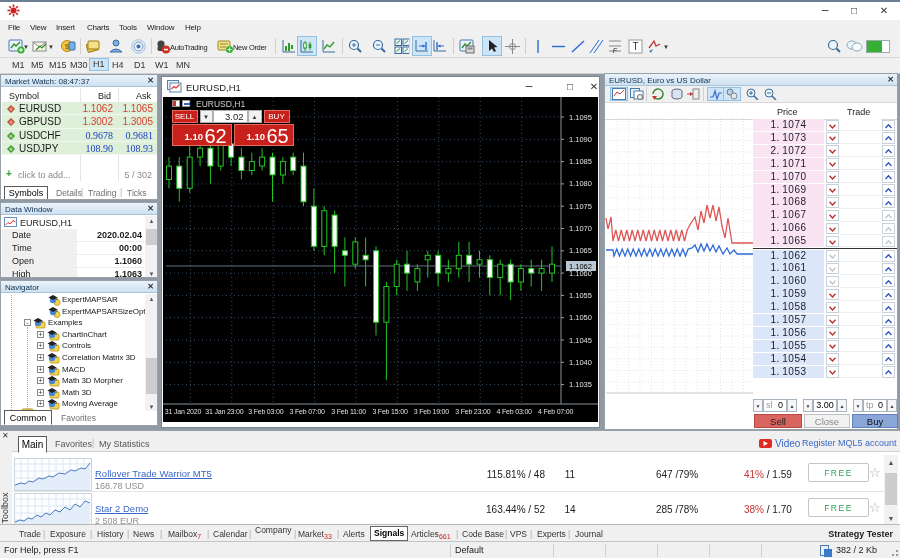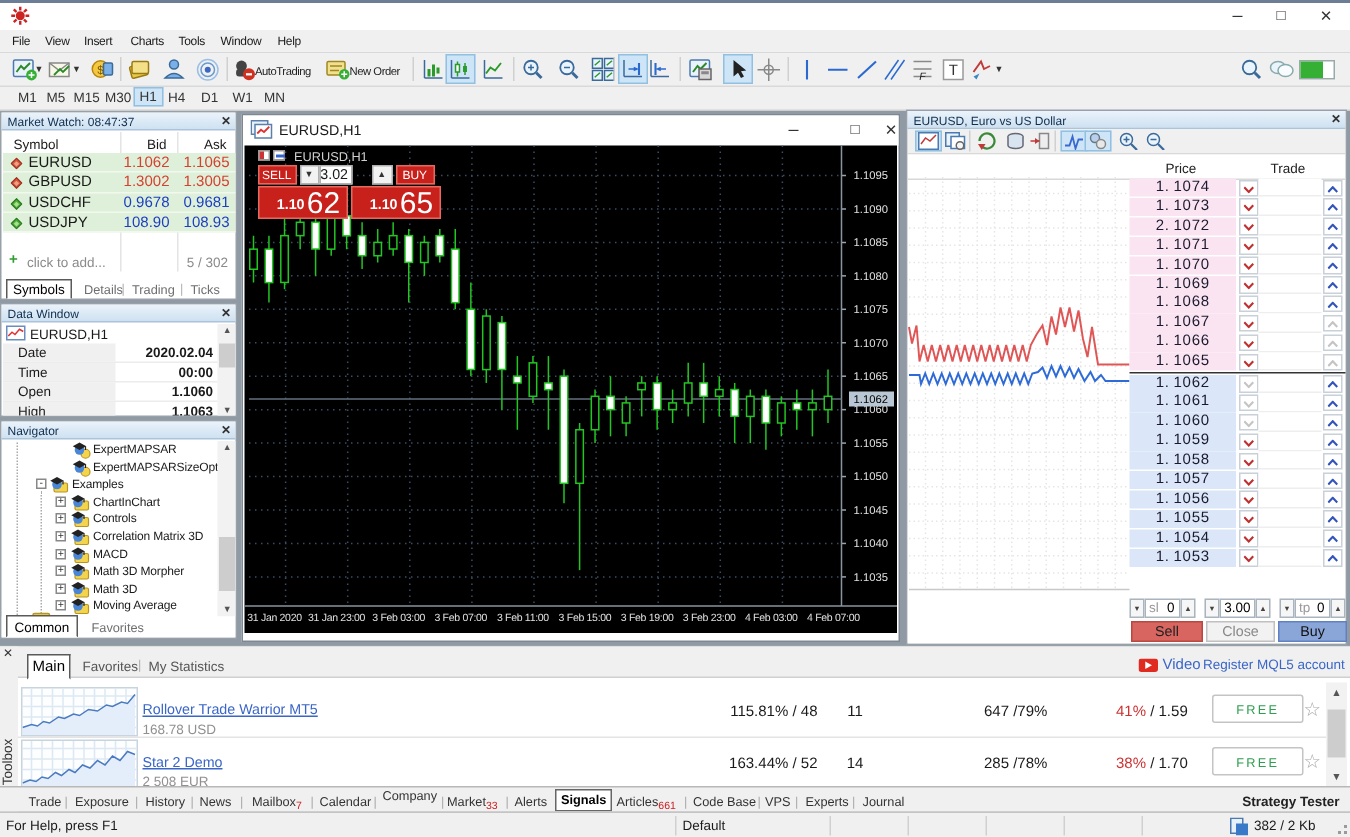--- a/index.html
+++ b/index.html
@@ -7,21 +7,21 @@
 .abs { position:absolute; }
 .hdr { background:linear-gradient(#eaf3fb,#cfe1f1); border-bottom:1px solid #aac4dc;
         font-size:8px; color:#0e2f4e; padding:2px 0 0 4px; }
 .panel { background:#fff; border:1px solid #98a0a8; overflow:hidden; }
 .x { position:absolute; right:3px; top:1px; color:#333; font-size:8px; font-weight:bold; }
 .mwrow { position:absolute; left:1px; width:156px; height:13.2px; font-size:10px; border-bottom:1px solid rgba(255,255,255,0.55); }
 .mwsym { position:absolute; left:17px; top:1px; }
 .mwbid { position:absolute; right:45px; top:1px; }
 .mwask { position:absolute; right:5px; top:1px; }
 .red { color:#d6402e; }
-.blue { color:#1b3fc0; }
+.blue { color:#1b3fc0;font-family:Liberation Serif, serif; }
 .atab { position:absolute; border:1px solid #5a5a5a; border-bottom:1px solid #fff; background:#fff;
         color:#000; font-size:9px; text-align:center; }
 .ntab { position:absolute; color:#6e6e6e; font-size:8.5px; }
 .dwrow { position:absolute; left:1px; width:143px; height:13px; border-bottom:1px solid #ececec; font-size:9px; }
 .dwlab { position:absolute; left:10px; top:1px; }
 .dwval { position:absolute; top:1px;font-weight:bold; }
 .nav-item { position:absolute; white-space:nowrap; font-size:8px; letter-spacing:-0.1px; }
 .domrow { position:absolute; left:753px; width:145px; height:12.9px; font-size:10px; }
 .domprice { position:absolute; left:0; top:0; width:71px; height:12.4px; text-align:center;
             letter-spacing:0.5px; color:#1a1a2e; }
@@ -592,21 +592,21 @@
         <div style="width:3px;height:5px;background:#c33"></div>
       </div>
     <div class="abs" style="left:19px;top:3px;width:8px;height:7px;background:#fff;border:1px solid #999">
         <div style="width:6px;height:2.5px;background:#36c;margin:1.5px 0 0 0.5px"></div>
       </div>
     <span class="abs" style="left:33px;top:2px;color:#cfcfcf;font-size:8.5px">EURUSD,H1</span>
 
     <div class="abs" style="left:8.5px;top:12.5px;width:120px;height:37px">
       <div class="abs" style="left:0;top:0;width:26px;height:13px;background:#c8211c;border:1px solid #e46a60;color:#fff;text-align:center;line-height:12px;font-size:8px">SELL</div>
       <div class="abs" style="left:28px;top:0;width:13px;height:13px;background:#f2f2f2;border:1px solid #b0b0b0;text-align:center;line-height:12px;font-size:6px;color:#333">▼</div>
-      <div class="abs" style="left:41px;top:0;width:22px;height:13px;background:#fff;border:1px solid #b0b0b0;text-align:right;line-height:12px;font-size:9.5px;padding-right:3px">3.02</div>
+      <div class="abs" style="left:41px;top:0;width:35px;height:13px;background:#fff;border:1px solid #b0b0b0;text-align:right;line-height:12px;font-size:9.5px;padding-right:3px">3.02</div>
       <div class="abs" style="left:76px;top:0;width:14px;height:13px;background:#f2f2f2;border:1px solid #b0b0b0;text-align:center;line-height:12px;font-size:6px;color:#333">▲</div>
       <div class="abs" style="left:92px;top:0;width:26px;height:13px;background:#c8211c;border:1px solid #e46a60;color:#fff;text-align:center;line-height:12px;font-size:8px">BUY</div>
       <div class="abs" style="left:0;top:14.5px;width:60px;height:22px;background:#c8211c;border:1px solid #e46a60;color:#fff">
         <span class="abs" style="left:12px;bottom:3px;font-size:9.5px;font-weight:bold">1.10</span>
         <span class="abs" style="left:32px;top:0px;font-size:20px">62</span>
       </div>
       <div class="abs" style="left:62px;top:14.5px;width:60px;height:22px;background:#c8211c;border:1px solid #e46a60;color:#fff">
         <span class="abs" style="left:12px;bottom:3px;font-size:9.5px;font-weight:bold">1.10</span>
         <span class="abs" style="left:32px;top:0px;font-size:20px">65</span>
       </div>

